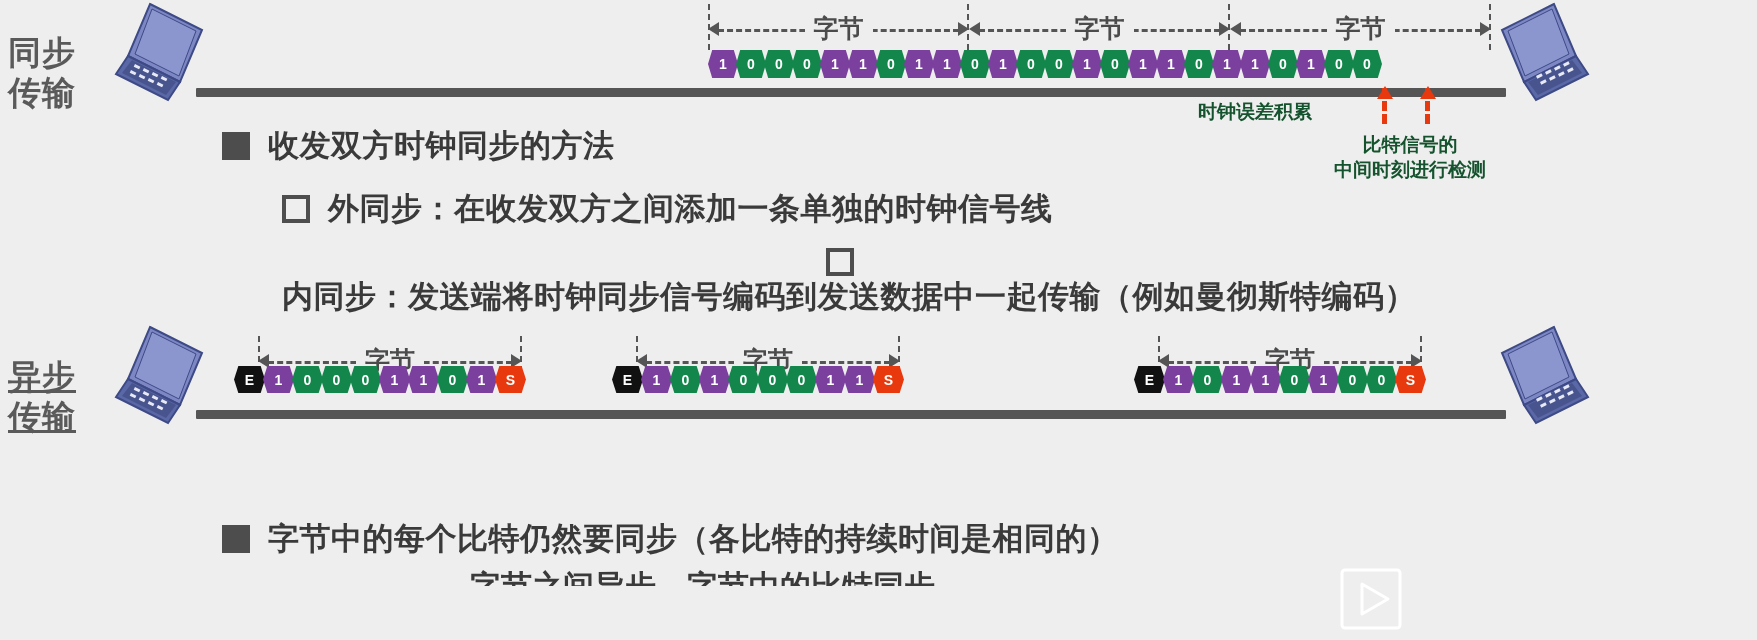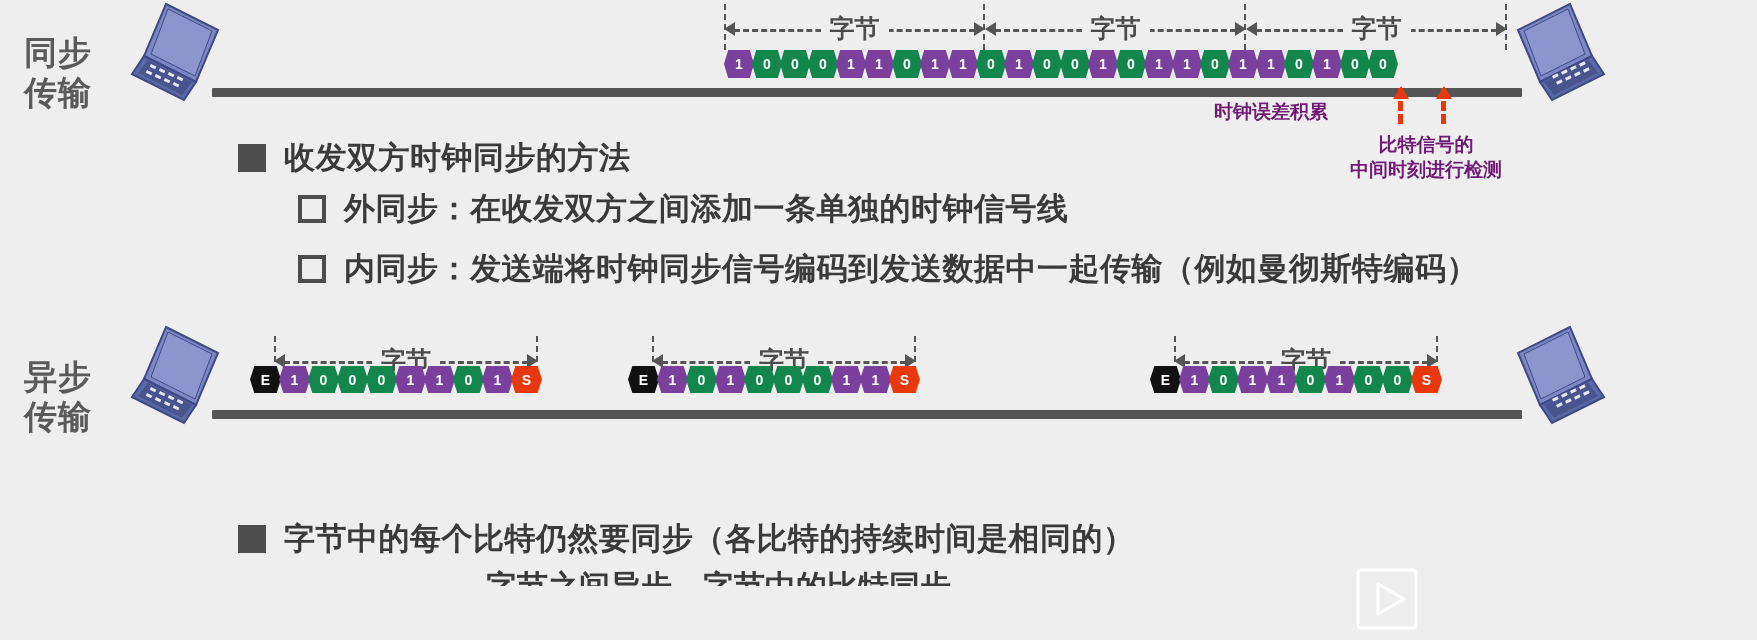--- a/index.html
+++ b/index.html
@@ -2,31 +2,31 @@
 <html><head>
 <meta charset="utf-8">
 <style>
   html,body{margin:0;padding:0;}
   body{
     width:1757px;height:640px;
     background:#eeeeee;
     font-family:"Liberation Sans","DejaVu Sans",sans-serif;
     overflow:hidden;position:relative;
   }
-  .stage{position:absolute;left:16px;top:0;width:1416px;height:640px;}
+  .stage{position:absolute;left:0;top:0;width:1416px;height:640px;}
 
   
   .rowlabel{
     position:absolute;
     font-size:33px;font-weight:bold;color:#5a5a5a;
     line-height:1.22;letter-spacing:1px;
     white-space:pre-line;text-align:left;
   }
   #label-sync{left:8px;top:33px;}
-  #label-async{left:8px;top:357px;}
+  #label-async{left:8px;top:357px;text-decoration:underline;}
 
   
   .laptop{position:absolute;width:104px;height:112px;}
   .laptop svg{display:block;width:104px;height:112px;}
 
   
   .wire{
     position:absolute;height:9px;background:#555555;border-radius:1px;
   }
 
@@ -67,21 +67,21 @@
   .bit.one{background:#7b3f9d;}
   .bit.zero{background:#13874b;}
   .bit.e{background:#111111;width:26px;}
   .bit.s{background:#e8380d;width:26px;}
 
   
   .bits.async .bit{width:31px;height:27px;font-size:14px;}
 
   
   .redtext{
-    position:absolute;color:#701a75;font-weight:bold;
+    position:absolute;color:#14532d;font-weight:bold;
     font-size:19px;line-height:1.3;text-align:center;white-space:pre-line;
   }
   .redarrow{position:absolute;width:5px;background:transparent;}
   .redarrow .shaft{
     position:absolute;left:0;bottom:0;width:0;height:100%;
     border-left:5px dashed #e8380d;
   }
   .redarrow .head{
     position:absolute;left:-5px;top:-2px;width:0;height:0;
     border-left:8px solid transparent;border-right:8px solid transparent;
@@ -223,31 +223,31 @@
   </div>
 
   <div class="redarrow" style="left:1382px;top:88px;height:36px;">
     <div class="shaft"></div>
     <div class="head"></div>
   </div>
 
   <div class="redtext" style="left:1320px;top:134px;width:180px;font-family:Liberation Mono, monospace;">比特信号的
 中间时刻进行检测</div>
 
-  <div class="bullet-row" style="left:222px;top:125px;margin-top:12px;">
+  <div class="bullet-row" style="left:222px;top:125px;">
     <div class="sq-filled"></div>
     <div class="btxt">收发双方时钟同步的方法</div>
   </div>
 
   <div class="bullet-row" style="left:282px;top:188px;">
     <div class="sq-hollow"></div>
     <div class="btxt">外同步：在收发双方之间添加一条单独的时钟信号线</div>
   </div>
 
-  <div class="bullet-row" style="left:282px;top:248px;">
+  <div class="bullet-row" style="left:282px;top:248px;flex-direction:column;">
     <div class="sq-hollow"></div>
     <div class="btxt">内同步：发送端将时钟同步信号编码到发送数据中一起传输（例如曼彻斯特编码）</div>
   </div>
 
   <div class="laptop" style="left:110px;top:323px;">
     <svg viewBox="0 0 104 112" xmlns="http://www.w3.org/2000/svg">
       <polygon points="40,4 92,30 70,82 18,56" fill="#7c87c4" stroke="#3d4a86" stroke-width="2"></polygon>
       <polygon points="42,9 86,31 69,76 25,54" fill="#8b96cf" stroke="#3d4a86" stroke-width="1"></polygon>
       <polygon points="18,56 70,82 58,100 6,74" fill="#5b68a8" stroke="#3d4a86" stroke-width="2"></polygon>
       <polygon points="22,60 66,82 56,95 12,73" fill="#47548e"></polygon>

